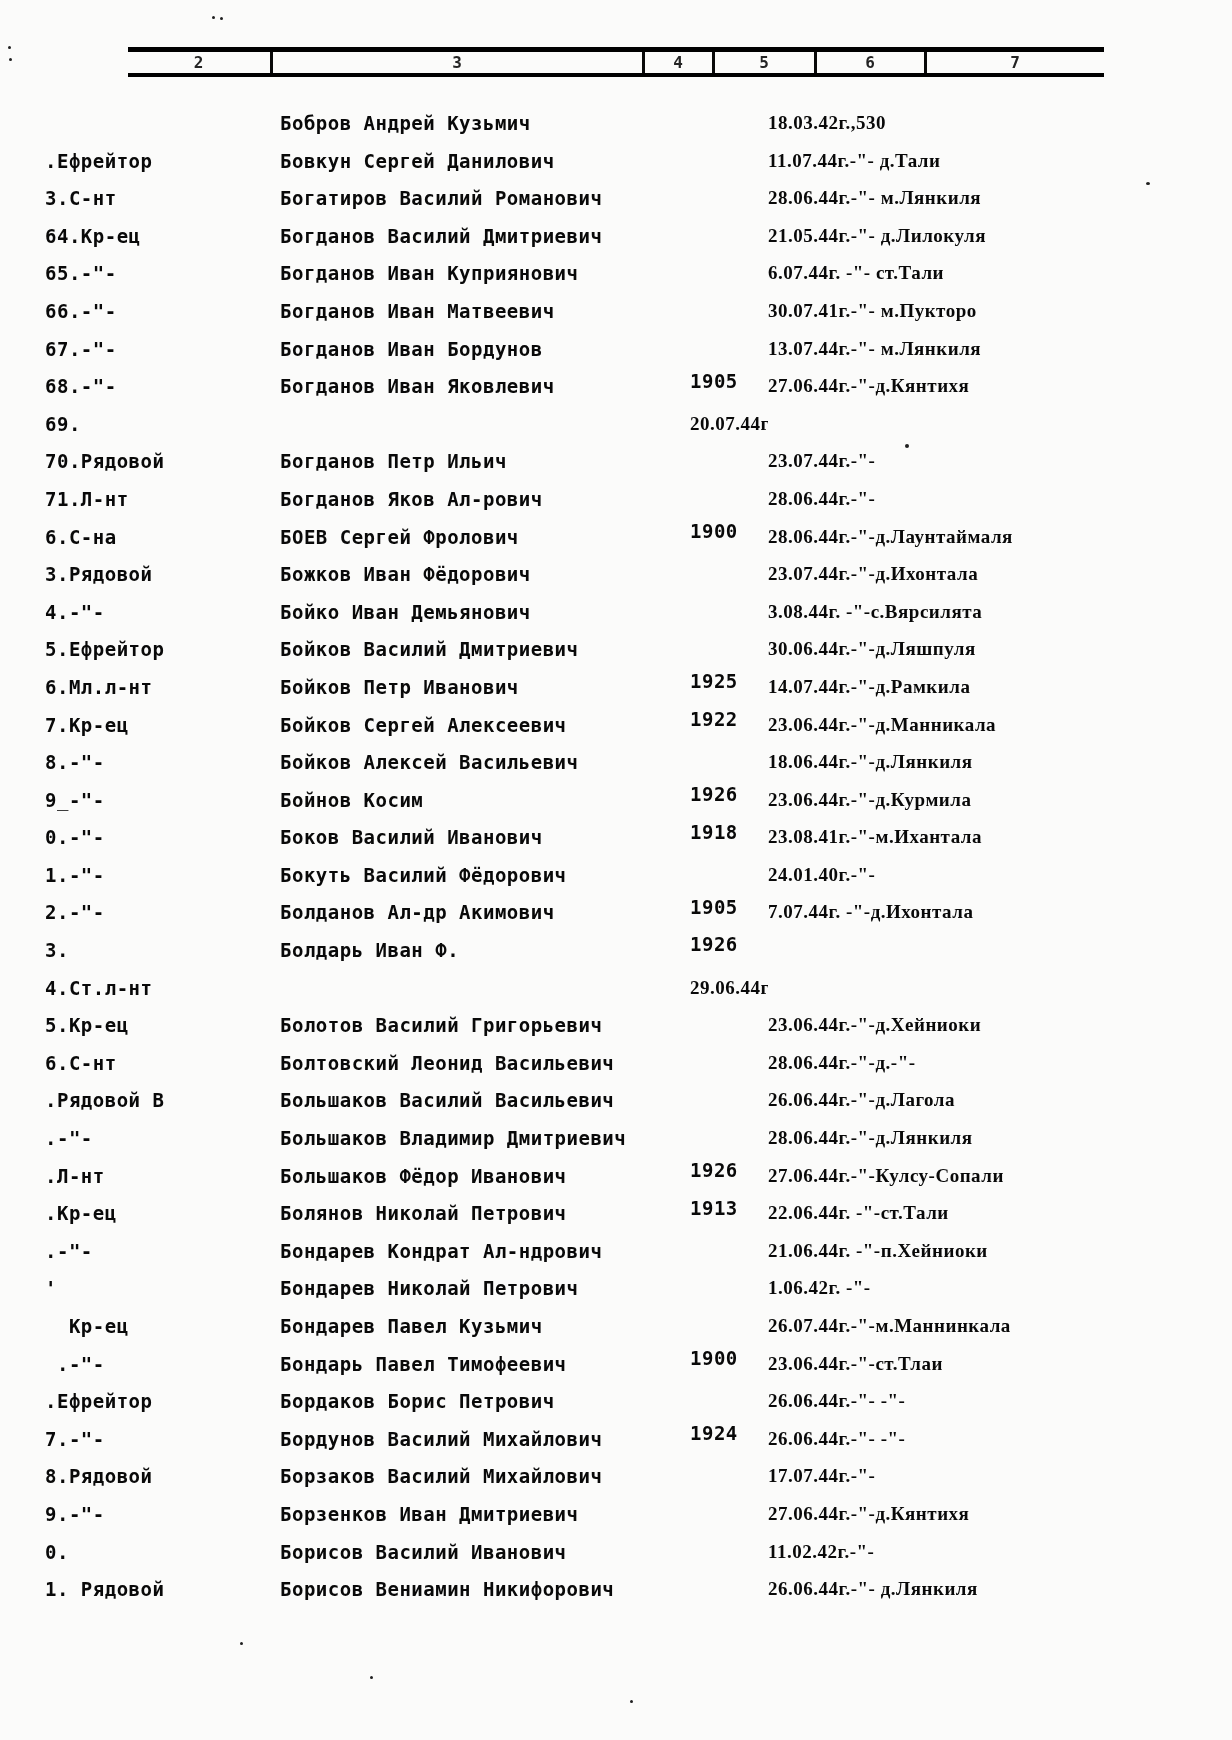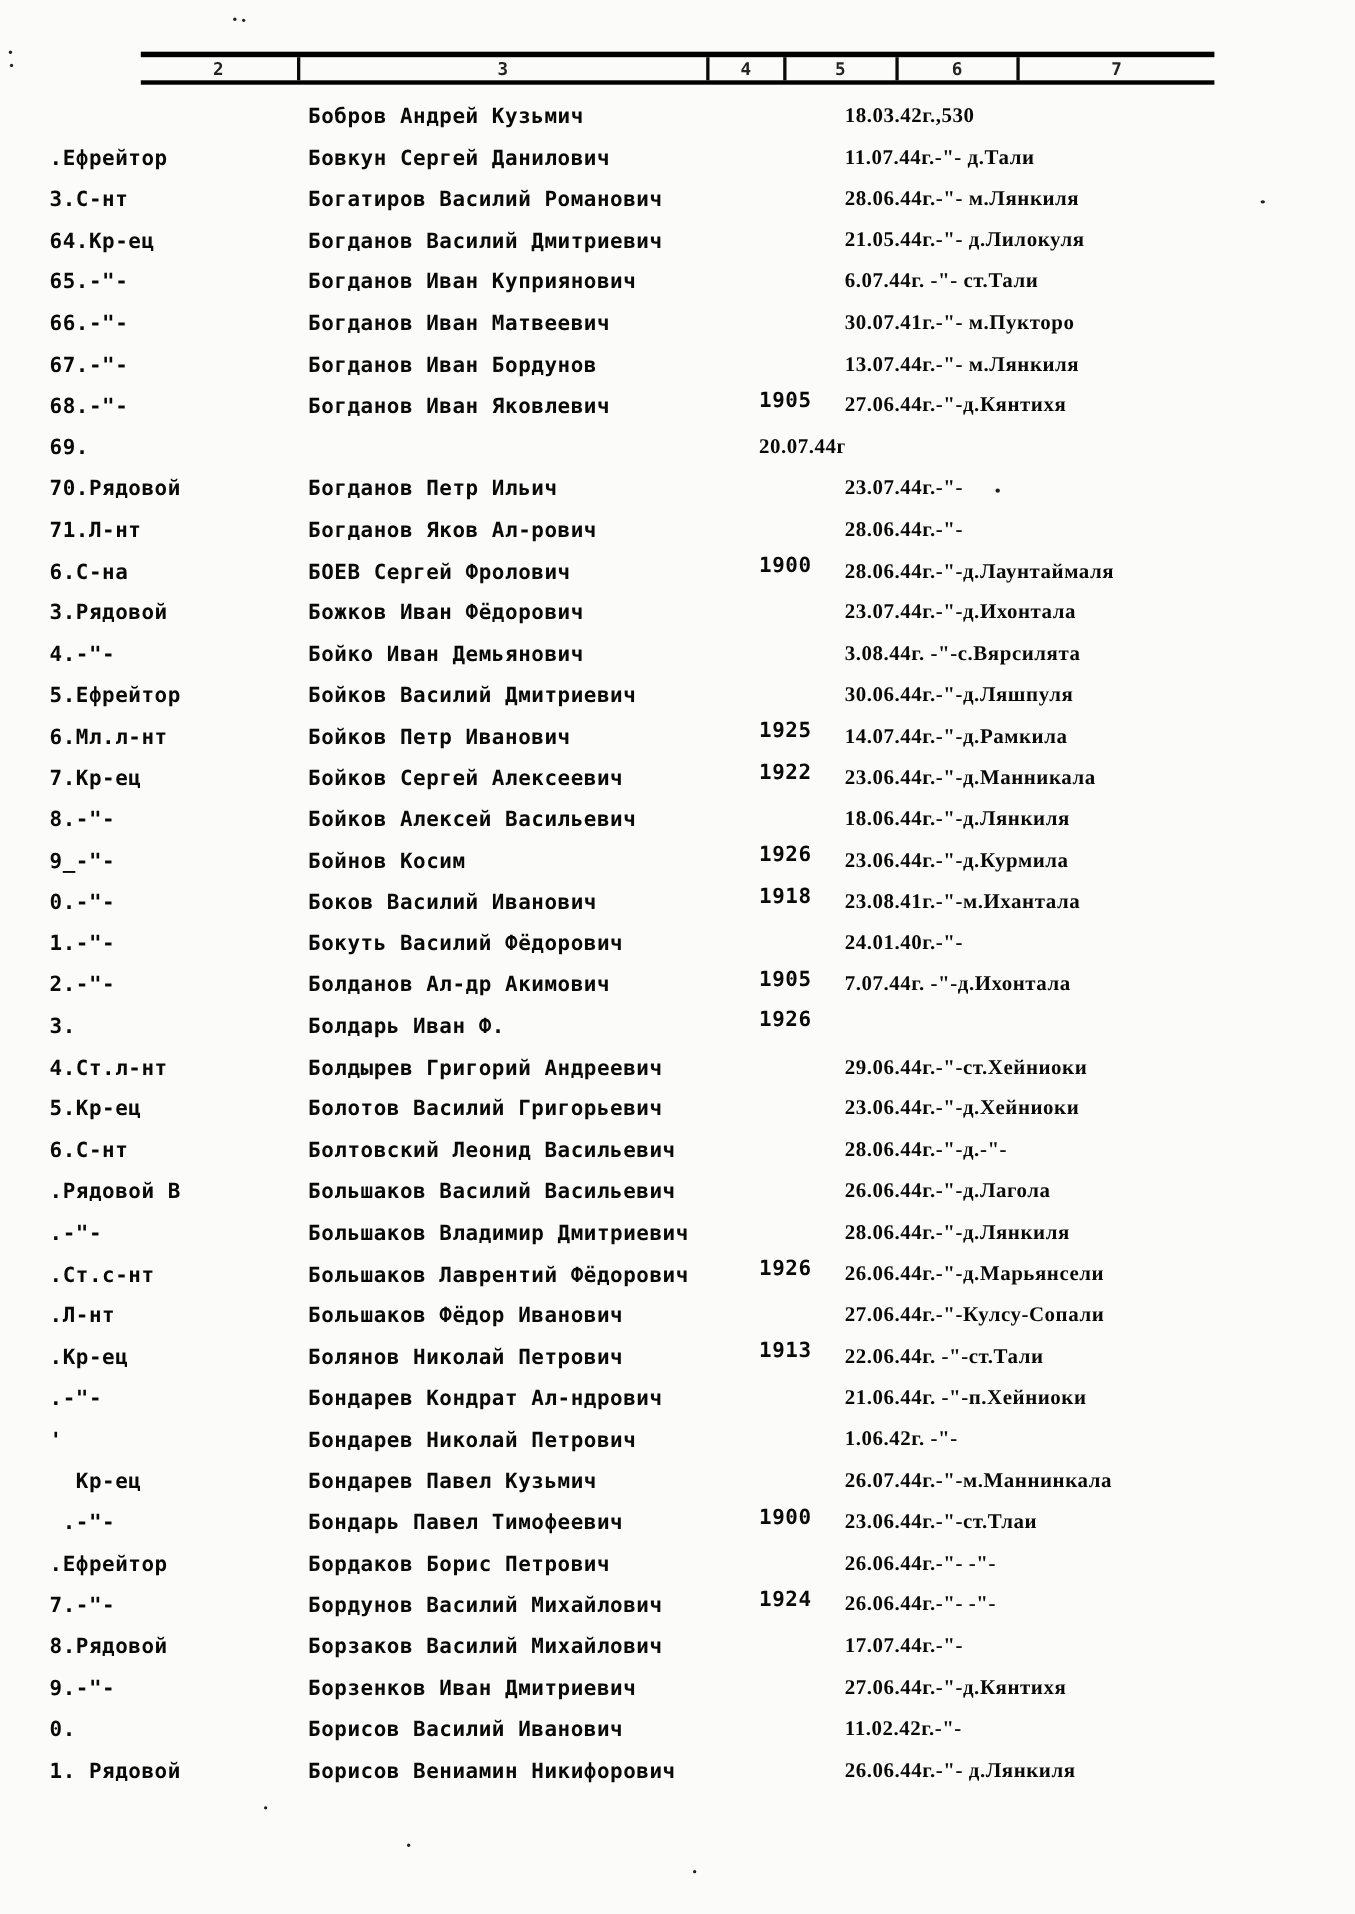--- a/index.html
+++ b/index.html
@@ -19,21 +19,21 @@
   }
   .hcell{
     display:flex;align-items:center;justify-content:center;
     font-size:16px;color:#2e2e2e;letter-spacing:1px;
     border-left:3px solid #161616;box-sizing:border-box;
   }
   .hcell:first-child{border-left:none;}
   .hc1{width:142px;} .hc2{width:372px;} .hc3{width:70px;}
   .hc4{width:102px;} .hc5{width:110px;} .hc6{flex:1;}
   
-  .rows{position:absolute;top:95px;left:0;width:1232px;}
+  .rows{position:absolute;top:112px;left:0;width:1232px;}
   .row{
     display:grid;grid-template-columns:270px 420px 78px auto;
     height:37.6px;align-items:start;
     font-size:19px;letter-spacing:0.5px;white-space:pre;
   }
   .c1{padding-left:45px;overflow:hidden;}
   .c2{padding-left:10px;overflow:hidden;}
   .c3{overflow:hidden;margin-top:32px;}
   .c4{overflow:hidden;font-family:Liberation Serif, serif;}
   
@@ -230,21 +230,20 @@
 
     <div class="row">
       <span class="c1">3.</span>
       <span class="c2">Болдарь Иван Ф.</span>
       <span class="c3"></span>
       <span class="c4"></span>
     </div>
 
     <div class="row">
       <span class="c1">4.Ст.л-нт</span>
-      <span class="c2">Болдырев Григорий Андреевич</span>
       <span class="c3"></span>
       <span class="c4">29.06.44г.-"-ст.Хейниоки</span>
     </div>
 
     <div class="row">
       <span class="c1">5.Кр-ец</span>
       <span class="c2">Болотов Василий Григорьевич</span>
       <span class="c3"></span>
       <span class="c4">23.06.44г.-"-д.Хейниоки</span>
     </div>
@@ -263,26 +262,20 @@
       <span class="c4">26.06.44г.-"-д.Лагола</span>
     </div>
 
     <div class="row">
       <span class="c1">.-"-</span>
       <span class="c2">Большаков Владимир Дмитриевич</span>
       <span class="c3">1926</span>
       <span class="c4">28.06.44г.-"-д.Лянкиля</span>
     </div>
 
-    <div class="row">
-      <span class="c1">.Ст.с-нт</span>
-      <span class="c2">Большаков Лаврентий Фёдорович</span>
-      <span class="c3"></span>
-      <span class="c4">26.06.44г.-"-д.Марьянсели</span>
-    </div>
 
     <div class="row">
       <span class="c1">.Л-нт</span>
       <span class="c2">Большаков Фёдор Иванович</span>
       <span class="c3">1913</span>
       <span class="c4">27.06.44г.-"-Кулсу-Сопали</span>
     </div>
 
     <div class="row">
       <span class="c1">.Кр-ец</span>

